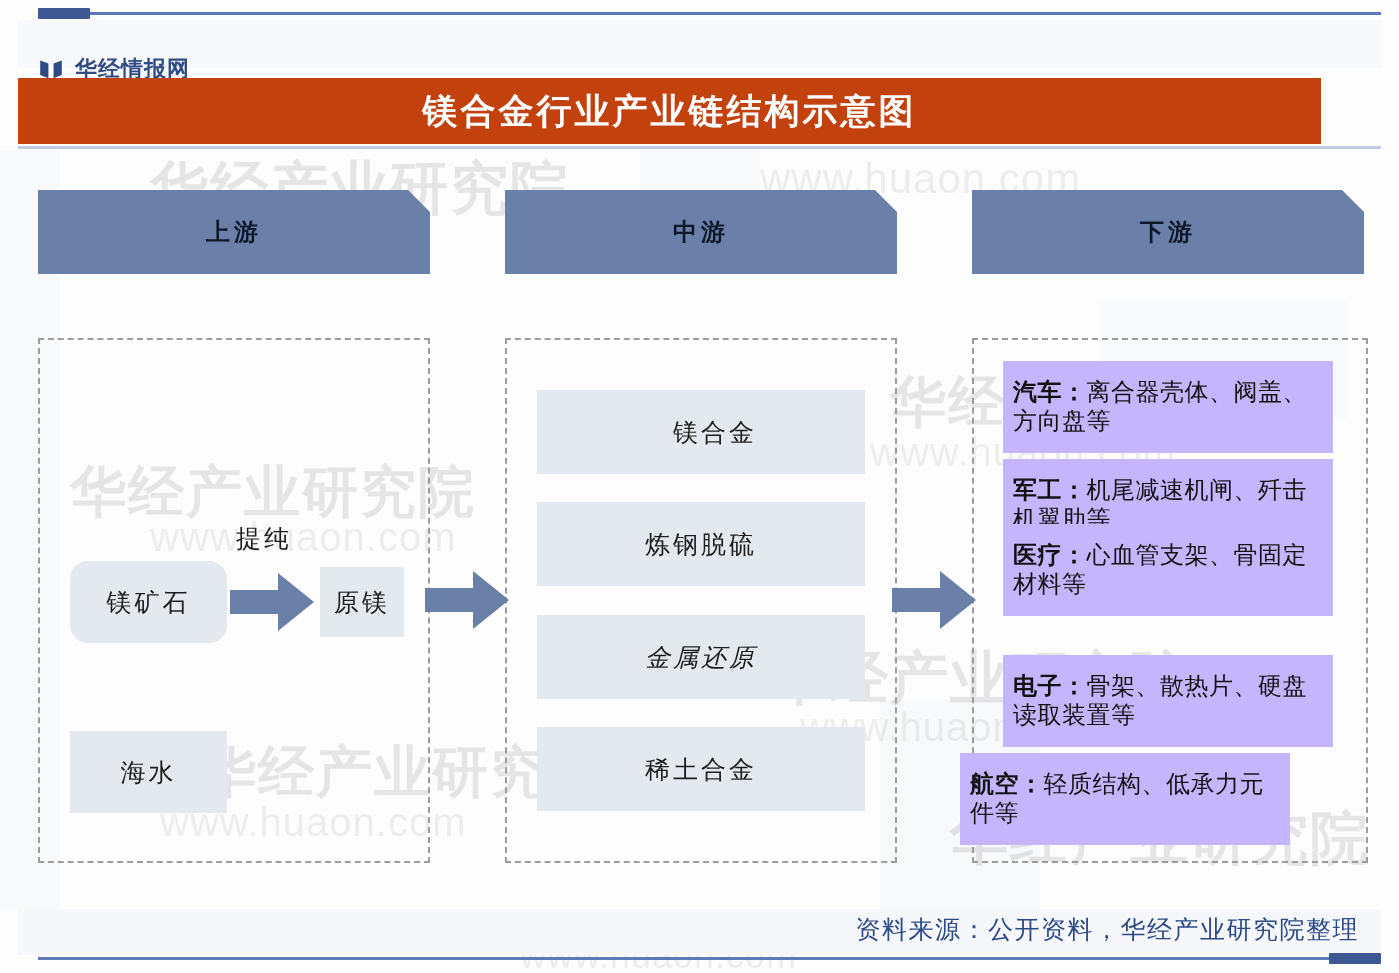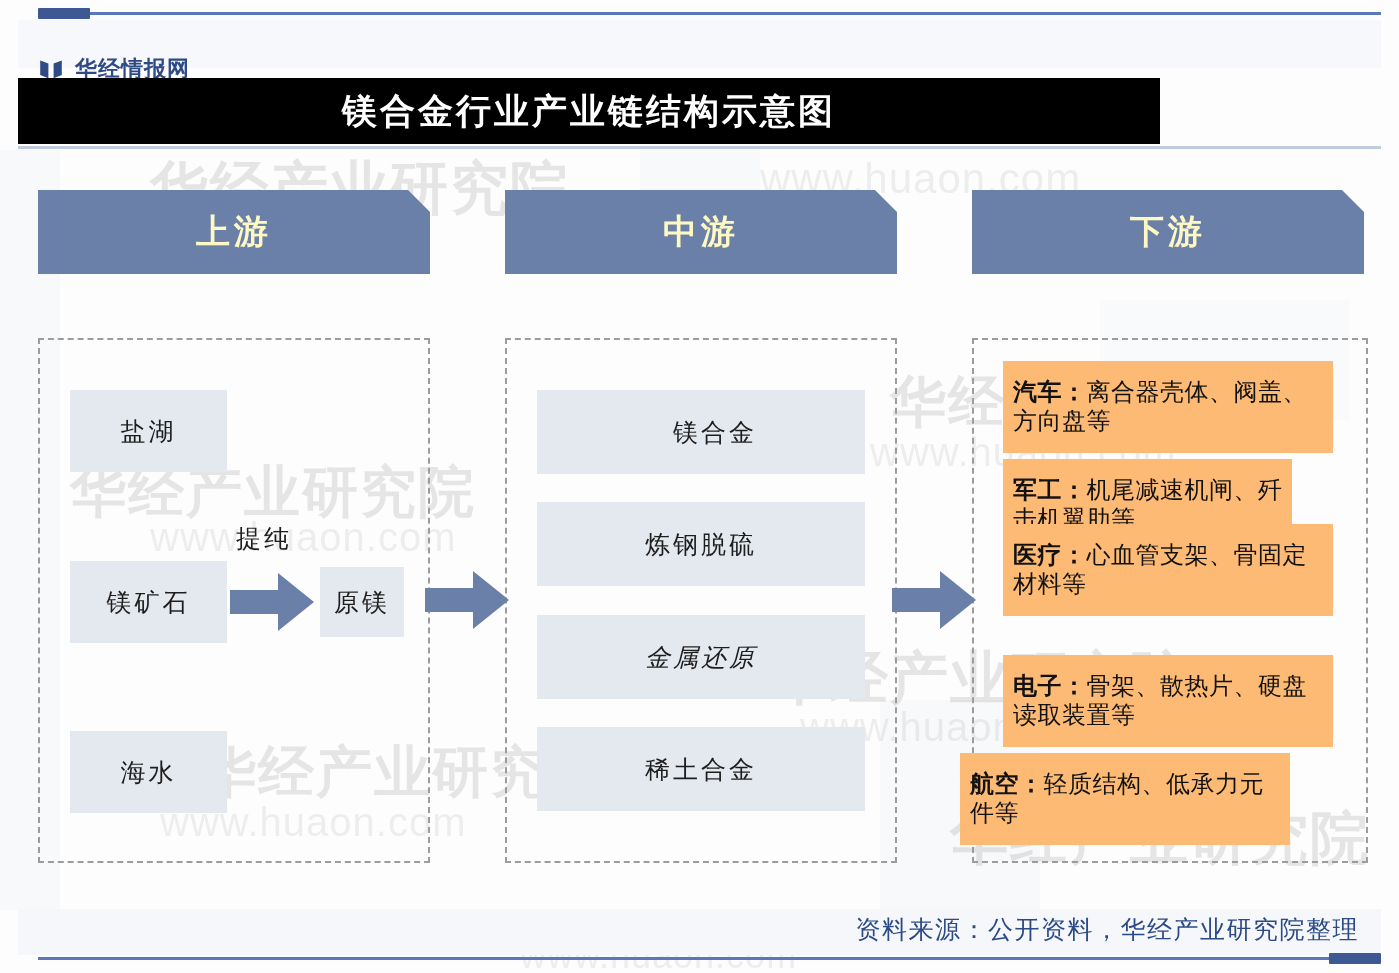--- a/index.html
+++ b/index.html
@@ -21,47 +21,47 @@
   .rule{position:absolute;left:38px;right:18px;height:3px;background:#5b79ba;}
   .rule-cap{position:absolute;width:52px;height:11px;background:#3d5893;border-radius:1px;}
   
   .brandbar{position:absolute;left:18px;top:20px;right:18px;height:48px;background:#f7f8fb;}
   .brand{position:absolute;left:38px;top:28px;display:flex;align-items:center;gap:11px;margin-top:26px;}
   .brand-mark{width:26px;height:26px;display:block;}
   .brand-text{font-size:22px;color:#2f4b86;font-weight:600;letter-spacing:1px;
     font-family:"DejaVu Sans","Liberation Sans",sans-serif;}
   
   .title-bar{
-    position:absolute;left:18px;top:78px;width:1142px;height:66px;
-    background:#000000;display:flex;align-items:center;justify-content:center;
+    position:absolute;left:18px;top:78px;width:1303px;height:66px;
+    background:#c2410c;display:flex;align-items:center;justify-content:center;
   }
   .title-bar .t{
     color:#ffffff;font-size:35px;font-weight:700;letter-spacing:3px;
     font-family:"DejaVu Serif","Liberation Serif",serif;
   }
   .title-underline{position:absolute;left:18px;top:146px;width:1363px;height:3px;background:#8fa2c8;opacity:.55;}
   
   .banner{
     position:absolute;height:84px;background:#6b80a8;
     display:flex;align-items:center;justify-content:center;
     clip-path:polygon(0 0, calc(100% - 22px) 0, 100% 22px, 100% 100%, 0 100%);
   }
-  .banner .b{color:#fef9c3;font-size:34px;font-weight:700;letter-spacing:4px;
+  .banner .b{color:#0f172a;font-size:24px;font-weight:700;letter-spacing:4px;
     font-family:"DejaVu Sans","Liberation Sans",sans-serif;}
   
   .dashbox{position:absolute;border:2.5px dashed #9c9c9c;box-sizing:border-box;background:transparent;}
   
   .ibox{
     position:absolute;background:#e4e8ef;box-sizing:border-box;
     display:flex;align-items:center;justify-content:center;text-align:center;
   }
   .ibox .lbl{color:#1d1d1d;font-size:25px;letter-spacing:3px;
     font-family:"DejaVu Sans","Liberation Sans",sans-serif;}
   .dbox{
-    position:absolute;background:#fdba74;box-sizing:border-box;
+    position:absolute;background:#c4b5fd;box-sizing:border-box;
     display:flex;align-items:center;padding:4px 6px 4px 10px;
   }
   .dbox .lbl{color:#121212;font-size:24px;line-height:1.22;letter-spacing:.5px;
     font-family:"DejaVu Sans","Liberation Sans",sans-serif;}
   .dbox .lbl b{font-weight:700;}
   
   .arrow{position:absolute;}
   .proc-label{position:absolute;font-size:25px;color:#1d1d1d;letter-spacing:3px;
     font-family:"DejaVu Sans","Liberation Sans",sans-serif;}
   
@@ -120,24 +120,21 @@
     <span class="b">中游</span>
   </div>
   <div class="banner" style="left:972px;top:190px;width:392px;">
     <span class="b">下游</span>
   </div>
 
   <div class="dashbox" style="left:38px;top:338px;width:392px;height:525px;"></div>
   <div class="dashbox" style="left:505px;top:338px;width:392px;height:525px;"></div>
   <div class="dashbox" style="left:972px;top:338px;width:396px;height:525px;"></div>
 
-  <div class="ibox" style="left:70px;top:390px;width:157px;height:82px;">
-    <span class="lbl">盐湖</span>
-  </div>
-  <div class="ibox" style="left:70px;top:561px;width:157px;height:82px;">
+  <div class="ibox" style="left:70px;top:561px;width:157px;height:82px;border-radius:18px;">
     <span class="lbl">镁矿石</span>
   </div>
   <div class="ibox" style="left:70px;top:731px;width:157px;height:82px;">
     <span class="lbl">海水</span>
   </div>
 
   <div class="proc-label" style="left:236px;top:522px;">提纯</div>
 
   <div class="arrow" style="left:230px;top:570px;width:84px;height:64px;">
     <svg viewBox="0 0 84 64" width="84" height="64" xmlns="http://www.w3.org/2000/svg" aria-hidden="true">
@@ -173,21 +170,21 @@
       <path d="M0 20 L48 20 L48 3 L84 32 L48 61 L48 44 L0 44 Z" fill="#6b80a8"></path>
     </svg>
   </div>
 
   <div class="dbox" style="left:1003px;top:361px;width:330px;height:92px;">
     <span class="lbl">
       <b>汽车</b><b>：</b><span>离合器壳体、阀盖、方向盘等</span>
     </span>
   </div>
 
-  <div class="dbox" style="left:1003px;top:459px;width:289px;height:92px;">
+  <div class="dbox" style="left:1003px;top:459px;width:330px;height:92px;">
     <span class="lbl">
       <b>军工</b><b>：</b><span>机尾减速机闸、歼击机翼肋等</span>
     </span>
   </div>
 
   <div class="dbox" style="left:1003px;top:524px;width:330px;height:92px;">
     <span class="lbl">
       <b>医疗</b><b>：</b><span>心血管支架、骨固定材料等</span>
     </span>
   </div>

